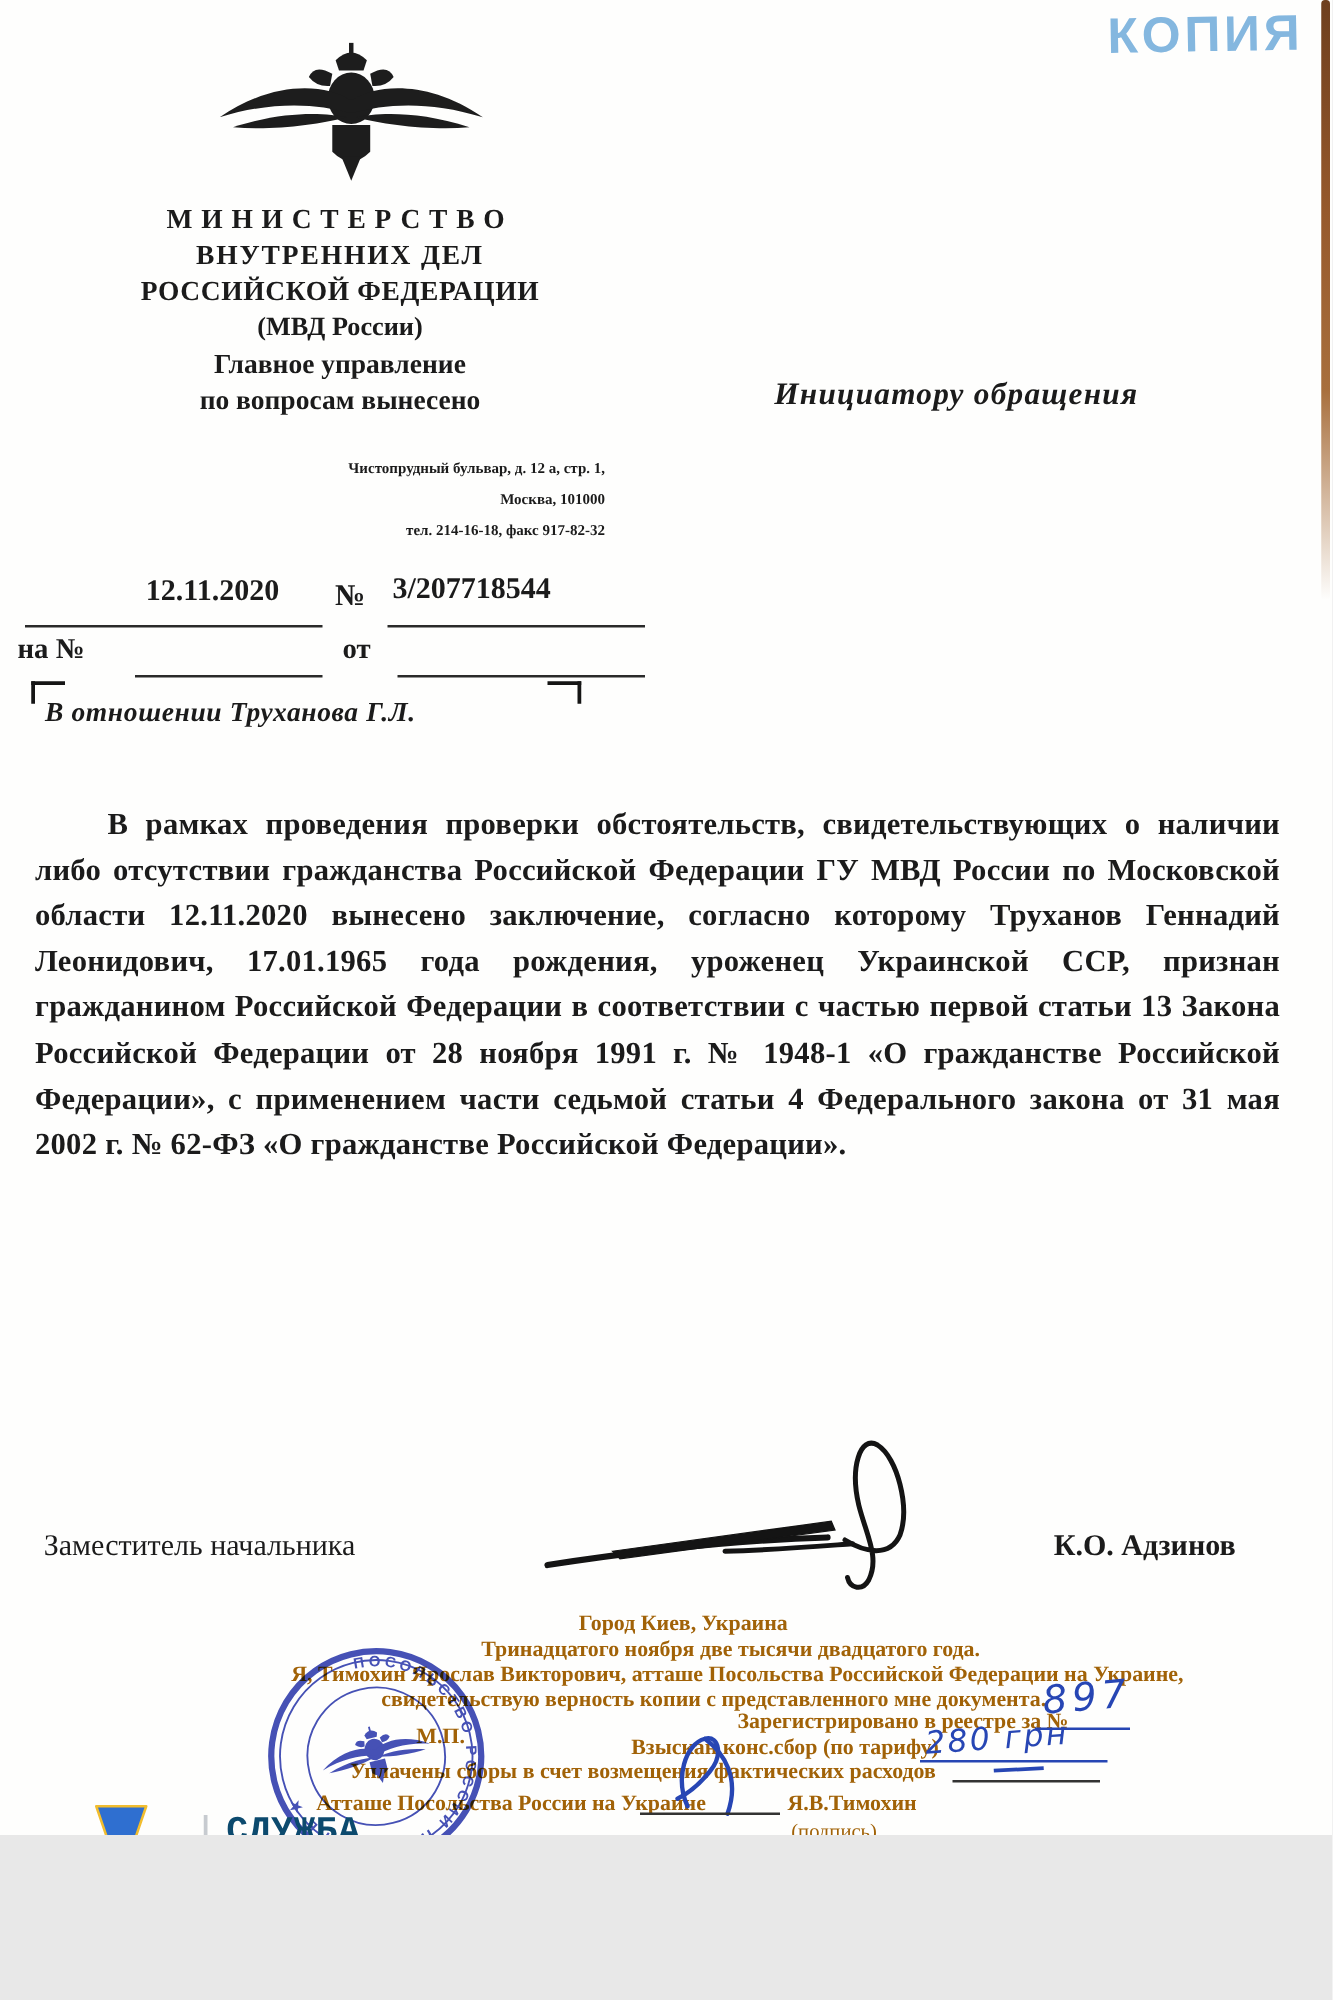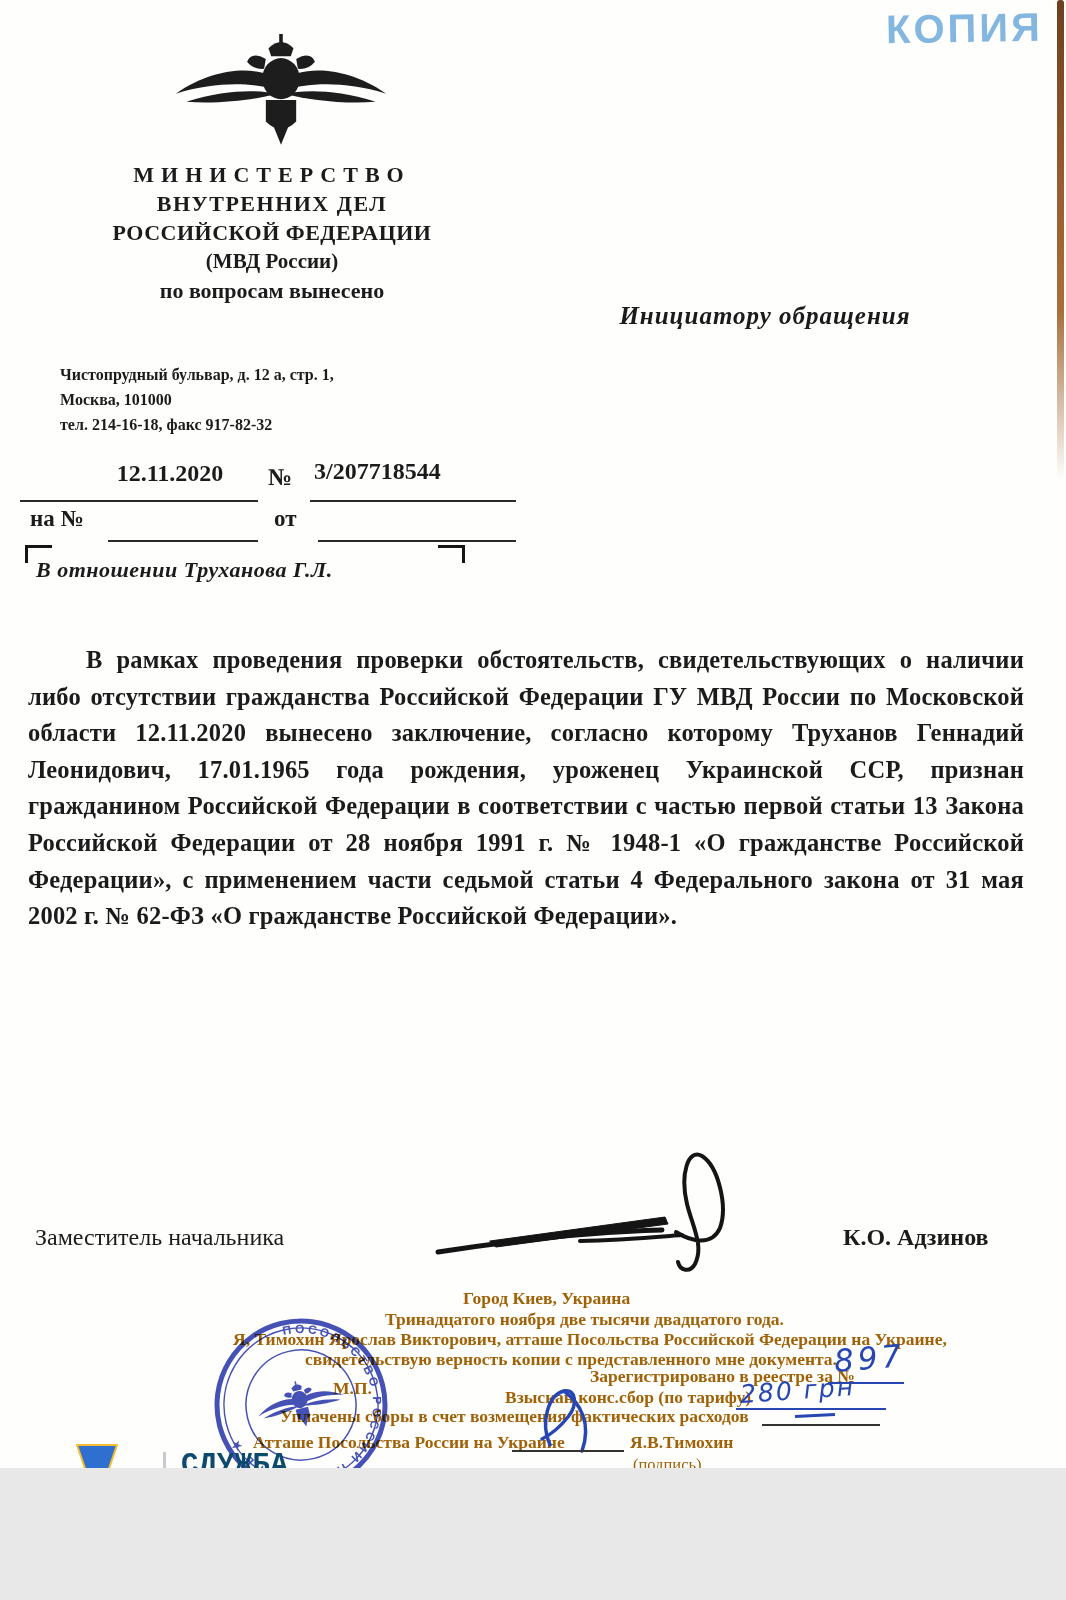--- a/index.html
+++ b/index.html
@@ -26,30 +26,30 @@
   .lh{left:60px;top:160px;width:424px;text-align:center;font-weight:bold;line-height:29px;}
   .lh .l1{font-size:22px;letter-spacing:7px;}
   .lh .l2{font-size:22px;letter-spacing:1.5px;}
   .lh .l3{font-size:22px;letter-spacing:.5px;}
   .lh .l4{font-size:21px;}
   .lh .l5,.lh .l6{font-size:22px;}
   .recipient{
     left:580px;top:302px;width:370px;text-align:center;
     font-style:italic;font-weight:bold;font-size:25px;letter-spacing:1px;
   }
-  .addr{left:60px;top:362px;width:424px;text-align:left;font-weight:bold;font-size:16px;line-height:25px;}
+  .addr{left:60px;top:362px;width:424px;text-align:right;font-weight:bold;font-size:12px;line-height:25px;}
   
   .ref{font-weight:bold;font-size:24px;}
   .ref-date{left:90px;top:460px;width:160px;text-align:center;}
   .ref-no{left:268px;top:464px;}
   .ref-num{left:314px;top:458px;}
   .uline{border-bottom:2.5px solid #2a2a2a;height:0;}
   .ul-1a{left:20px;top:500px;width:238px;}
   .ul-1b{left:310px;top:500px;width:206px;}
-  .ref-na{left:30px;top:506px;font-size:23px;}
+  .ref-na{left:14px;top:506px;font-size:23px;}
   .ref-ot{left:274px;top:506px;font-size:23px;}
   .ul-2a{left:108px;top:540px;width:150px;}
   .ul-2b{left:318px;top:540px;width:198px;}
   .brk{width:24px;height:15px;}
   .brk-l{left:25px;top:545px;border-left:3px solid #151515;border-top:3px solid #151515;}
   .brk-r{left:438px;top:545px;border-right:3px solid #151515;border-top:3px solid #151515;}
   .subject{left:36px;top:557px;font-style:italic;font-weight:bold;font-size:22px;letter-spacing:.5px;}
   
   .body-text{
     left:28px;top:642px;width:996px;
@@ -120,20 +120,21 @@
 
   <svg class="abs emblem" viewBox="0 0 240 130">
     <use href="#eagle" fill="#1d1d1d"></use>
   </svg>
 
   <div class="abs lh">
     <div class="l1">МИНИСТЕРСТВО</div>
     <div class="l2">ВНУТРЕННИХ ДЕЛ</div>
     <div class="l3">РОССИЙСКОЙ ФЕДЕРАЦИИ</div>
     <div class="l4">(МВД России)</div>
+    <div class="l5">Главное управление</div>
     <div class="l6">по вопросам вынесено</div>
   </div>
 
   <div class="abs recipient">Инициатору обращения</div>
 
   <div class="abs addr">
     <div>Чистопрудный бульвар, д. 12 а, стр. 1,</div>
     <div>Москва, 101000</div>
     <div>тел. 214-16-18, факс 917-82-32</div>
   </div>

